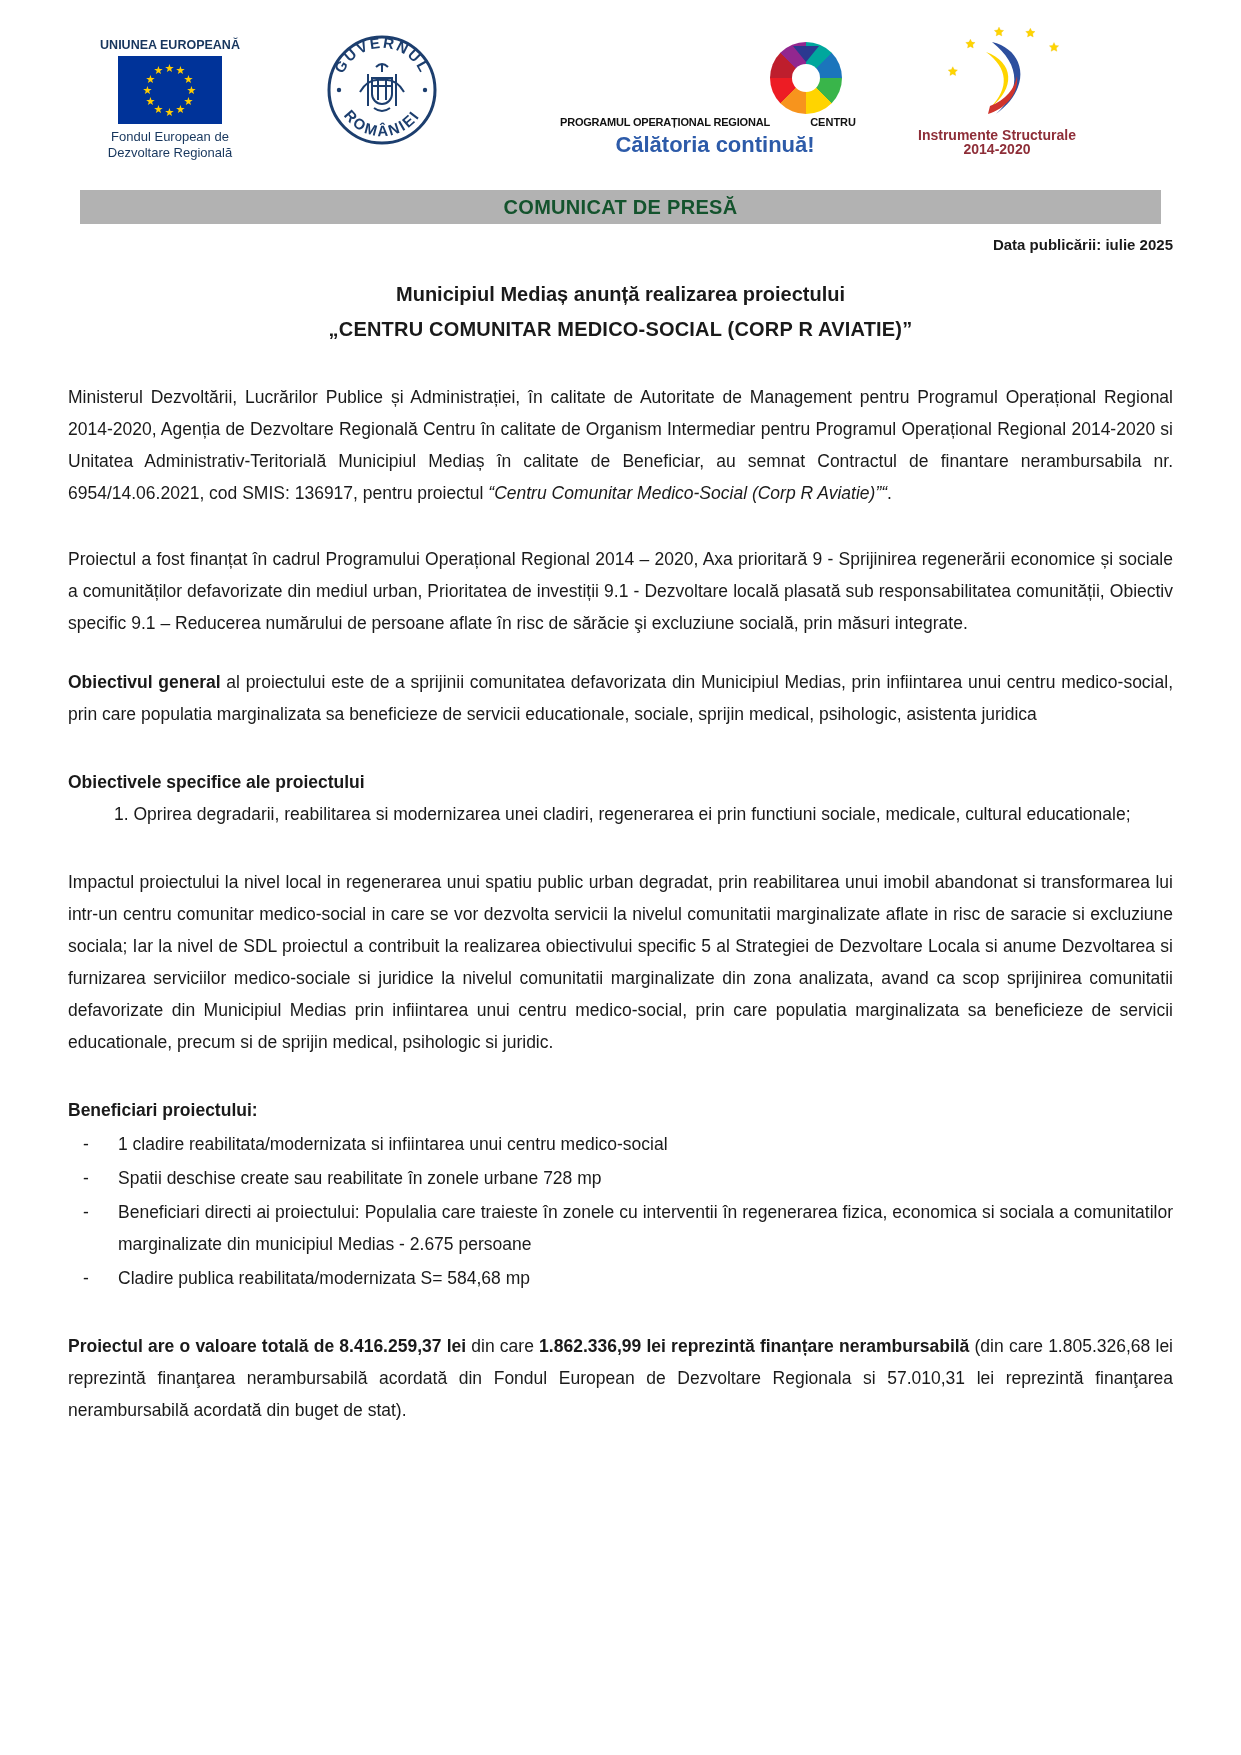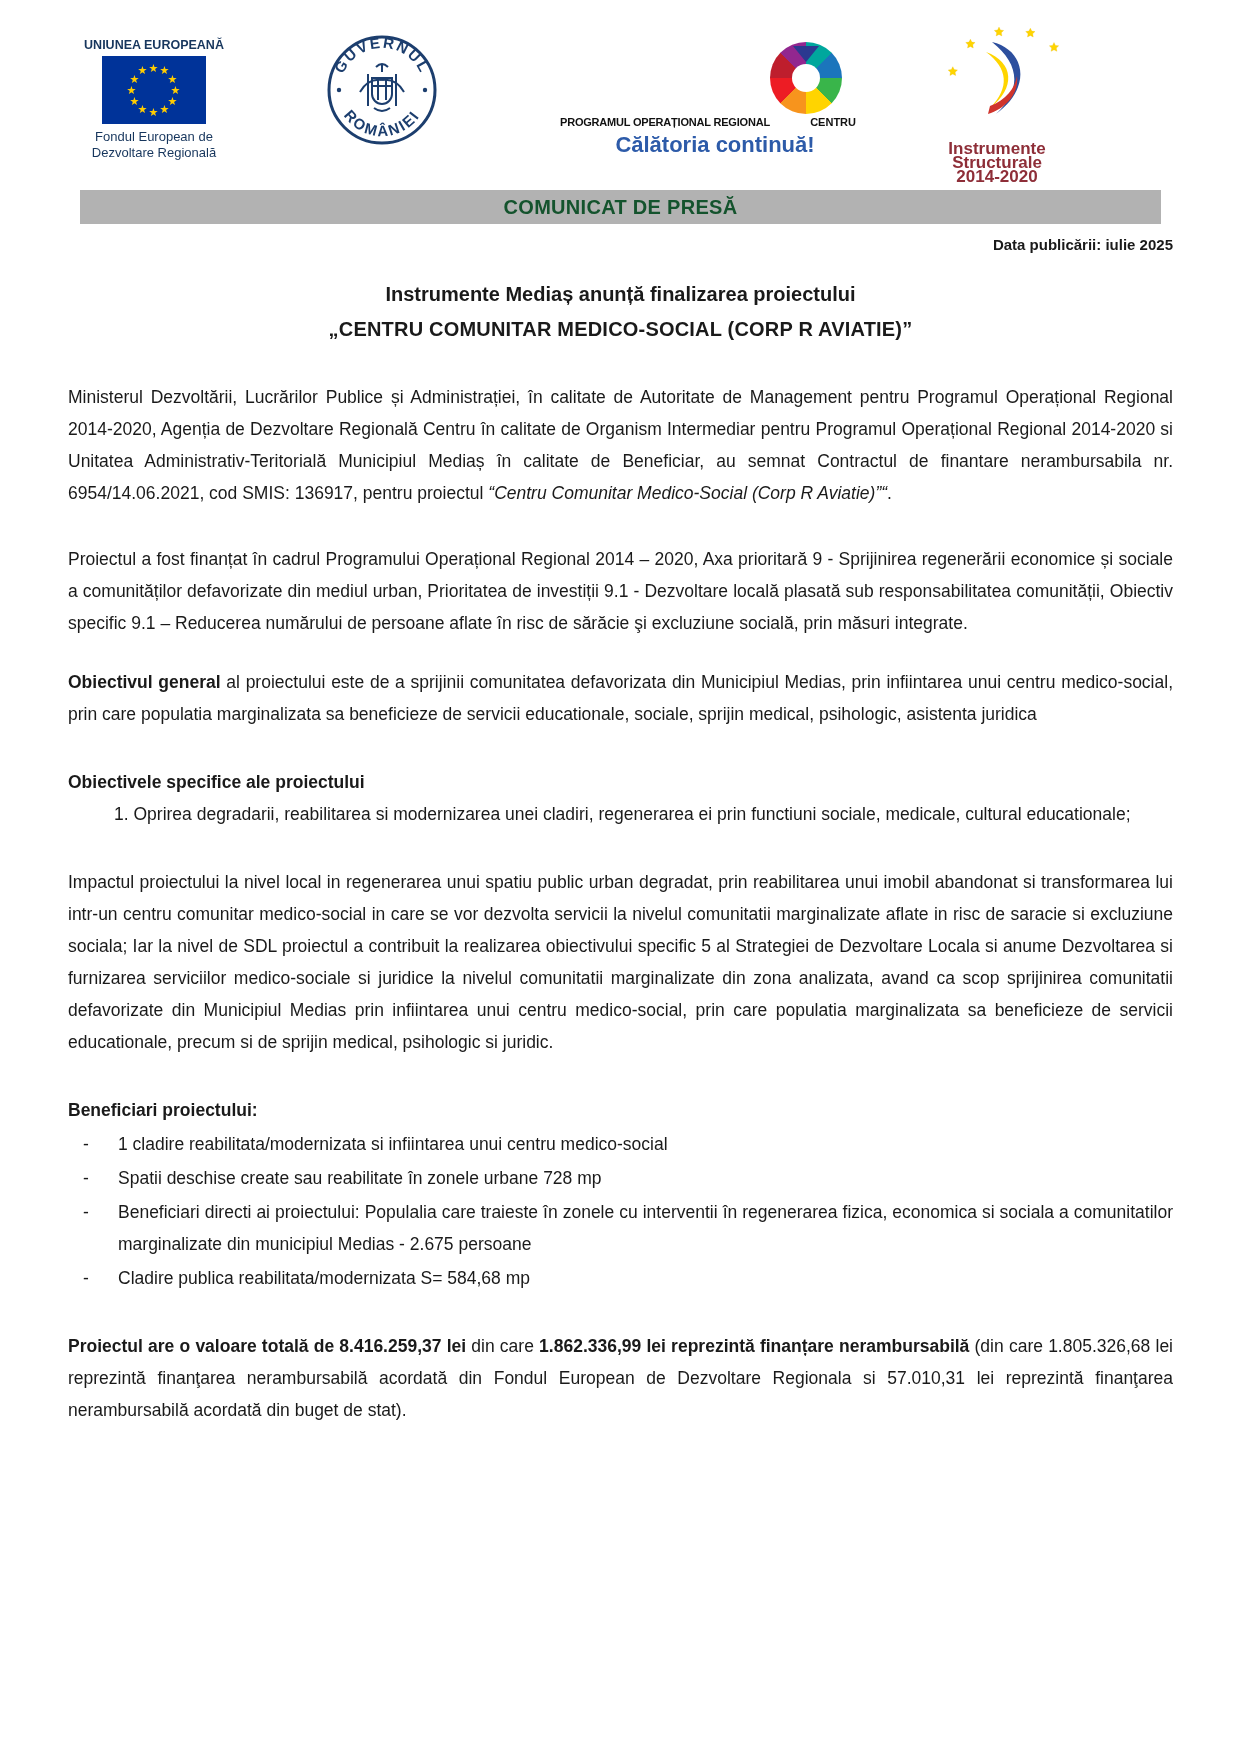--- a/index.html
+++ b/index.html
@@ -5,40 +5,40 @@
   * { margin:0; padding:0; box-sizing:border-box; }
   html,body { background:#888; }
   .page {
     width:1241px; height:1755px; margin:0 auto; background:#fff;
     font-family:"Liberation Sans", sans-serif; color:#1a1a1a;
     position:relative; overflow:hidden;
   }
   
   .logos { position:relative; height:178px; }
   .logo-block { position:absolute; text-align:center; }
-  .eu-block { left:84px; top:38px; width:140px; }
+  .eu-block { left:100px; top:38px; width:140px; }
   .eu-title { font-size:12.5px; font-weight:bold; color:#17365d; margin-bottom:4px; white-space:nowrap; }
   .eu-flag { position:relative; width:104px; height:68px; background:#003399; margin:0 auto; }
   .eu-star { position:absolute; color:#ffcc00; font-size:11px; line-height:11px; }
   .eu-caption { font-size:13px; color:#17365d; margin-top:5px; line-height:16px; }
   .gov-block { left:326px; top:34px; width:112px; }
   .regio-block { left:560px; top:34px; width:310px; text-align:left; }
   .regio-row { position:relative; height:92px; }
   .regio-brand { font-size:72px; font-weight:bold; color:#2b3990; letter-spacing:-3px; line-height:80px; }
   .regio-wheel { position:absolute; right:28px; top:8px; width:72px; height:72px; border-radius:50%;
     background:conic-gradient(#00a79d 0 45deg,#1b75bc 45deg 90deg,#39b54a 90deg 135deg,#ffd400 135deg 180deg,#f7941d 180deg 225deg,#ed1c24 225deg 270deg,#be1e2d 270deg 315deg,#92278f 315deg 360deg); }
   .regio-wheel::after { content:""; position:absolute; left:22px; top:22px; width:28px; height:28px; border-radius:50%; background:#fff; }
   .regio-notch { position:absolute; left:50%; top:4px; transform:translateX(-50%); width:0; height:0; z-index:2;
     border-left:13px solid transparent; border-right:13px solid transparent; border-top:16px solid #2b3990; }
   .regio-subrow { display:flex; justify-content:space-between; align-items:baseline; margin-top:-10px; }
   .regio-program { font-size:11px; font-weight:bold; color:#111; letter-spacing:-0.2px; }
   .regio-region { font-size:11px; font-weight:bold; color:#111; margin-right:14px; }
   .regio-tagline { text-align:center; font-size:22px; font-weight:bold; color:#2d5ba9; margin-top:4px; }
   .is-block { left:912px; top:26px; width:170px; }
-  .is-caption { font-size:17px; font-weight:bold; color:#8e2e38; line-height:14px; margin-top:16px; }
+  .is-caption { font-size:14px; font-weight:bold; color:#8e2e38; line-height:14px; margin-top:2px; }
   
   .banner { margin:12px 80px 0 80px; background:#b2b2b2; height:34px;
     display:flex; align-items:center; justify-content:center; }
   .banner-text { font-size:20px; font-weight:bold; color:#14532d; letter-spacing:0.3px; }
   .content { padding:0 68px; }
   .pub-date { text-align:right; font-weight:bold; font-size:15px; margin-top:12px; }
   .doc-title { text-align:center; font-weight:bold; font-size:20px; margin-top:30px; }
   .doc-subtitle { text-align:center; font-weight:bold; font-size:20px; margin-top:12px; letter-spacing:0.2px; }
   
   .para { font-size:17.5px; line-height:32px; text-align:justify; margin-top:26px; }
@@ -140,21 +140,21 @@
   </div>
 
   <div class="banner">
     <span class="banner-text">COMUNICAT DE PRESĂ</span>
   </div>
 
   <div class="content">
 
     <div class="pub-date">Data publicării: iulie 2025</div>
 
-    <div class="doc-title">Instrumente Mediaș anunță finalizarea proiectului</div>
+    <div class="doc-title">Municipiul Mediaș anunță realizarea proiectului</div>
     <div class="doc-subtitle">„CENTRU COMUNITAR MEDICO-SOCIAL (CORP R AVIATIE)”</div>
 
     <p class="para" style="margin-top:40px"><span>Ministerul Dezvoltării, Lucrărilor Publice și Administrației, în calitate de Autoritate de Management pentru Programul Operațional Regional 2014-2020, Agenția de Dezvoltare Regională Centru în calitate de Organism Intermediar pentru Programul Operațional Regional 2014-2020 si Unitatea Administrativ-Teritorială Municipiul Mediaș în calitate de Beneficiar, au semnat Contractul de finantare nerambursabila nr. 6954/14.06.2021, cod SMIS: 136917, pentru proiectul </span><span style="font-style: italic;">“Centru Comunitar Medico-Social (Corp R Aviatie)”“</span><span>.</span></p>
 
     <p class="para" style="margin-top:34px">Proiectul a fost finanțat în cadrul Programului Operațional Regional 2014 – 2020, Axa prioritară 9 - Sprijinirea regenerării economice și sociale a comunităților defavorizate  din mediul urban, Prioritatea de investiții 9.1 - Dezvoltare locală plasată sub responsabilitatea comunității, Obiectiv specific 9.1 – Reducerea numărului de persoane aflate în risc de sărăcie şi excluziune socială, prin măsuri integrate.</p>
 
     <p class="para" style="margin-top:27px"><span style="font-weight: bold;">Obiectivul general</span><span> al proiectului este de a sprijinii comunitatea defavorizata din Municipiul Medias, prin infiintarea unui centru medico-social, prin care populatia marginalizata sa beneficieze de servicii educationale, sociale, sprijin medical, psihologic, asistenta juridica</span></p>
 
     <p class="h-bold" style="margin-top:36px">Obiectivele specifice ale proiectului</p>
 

